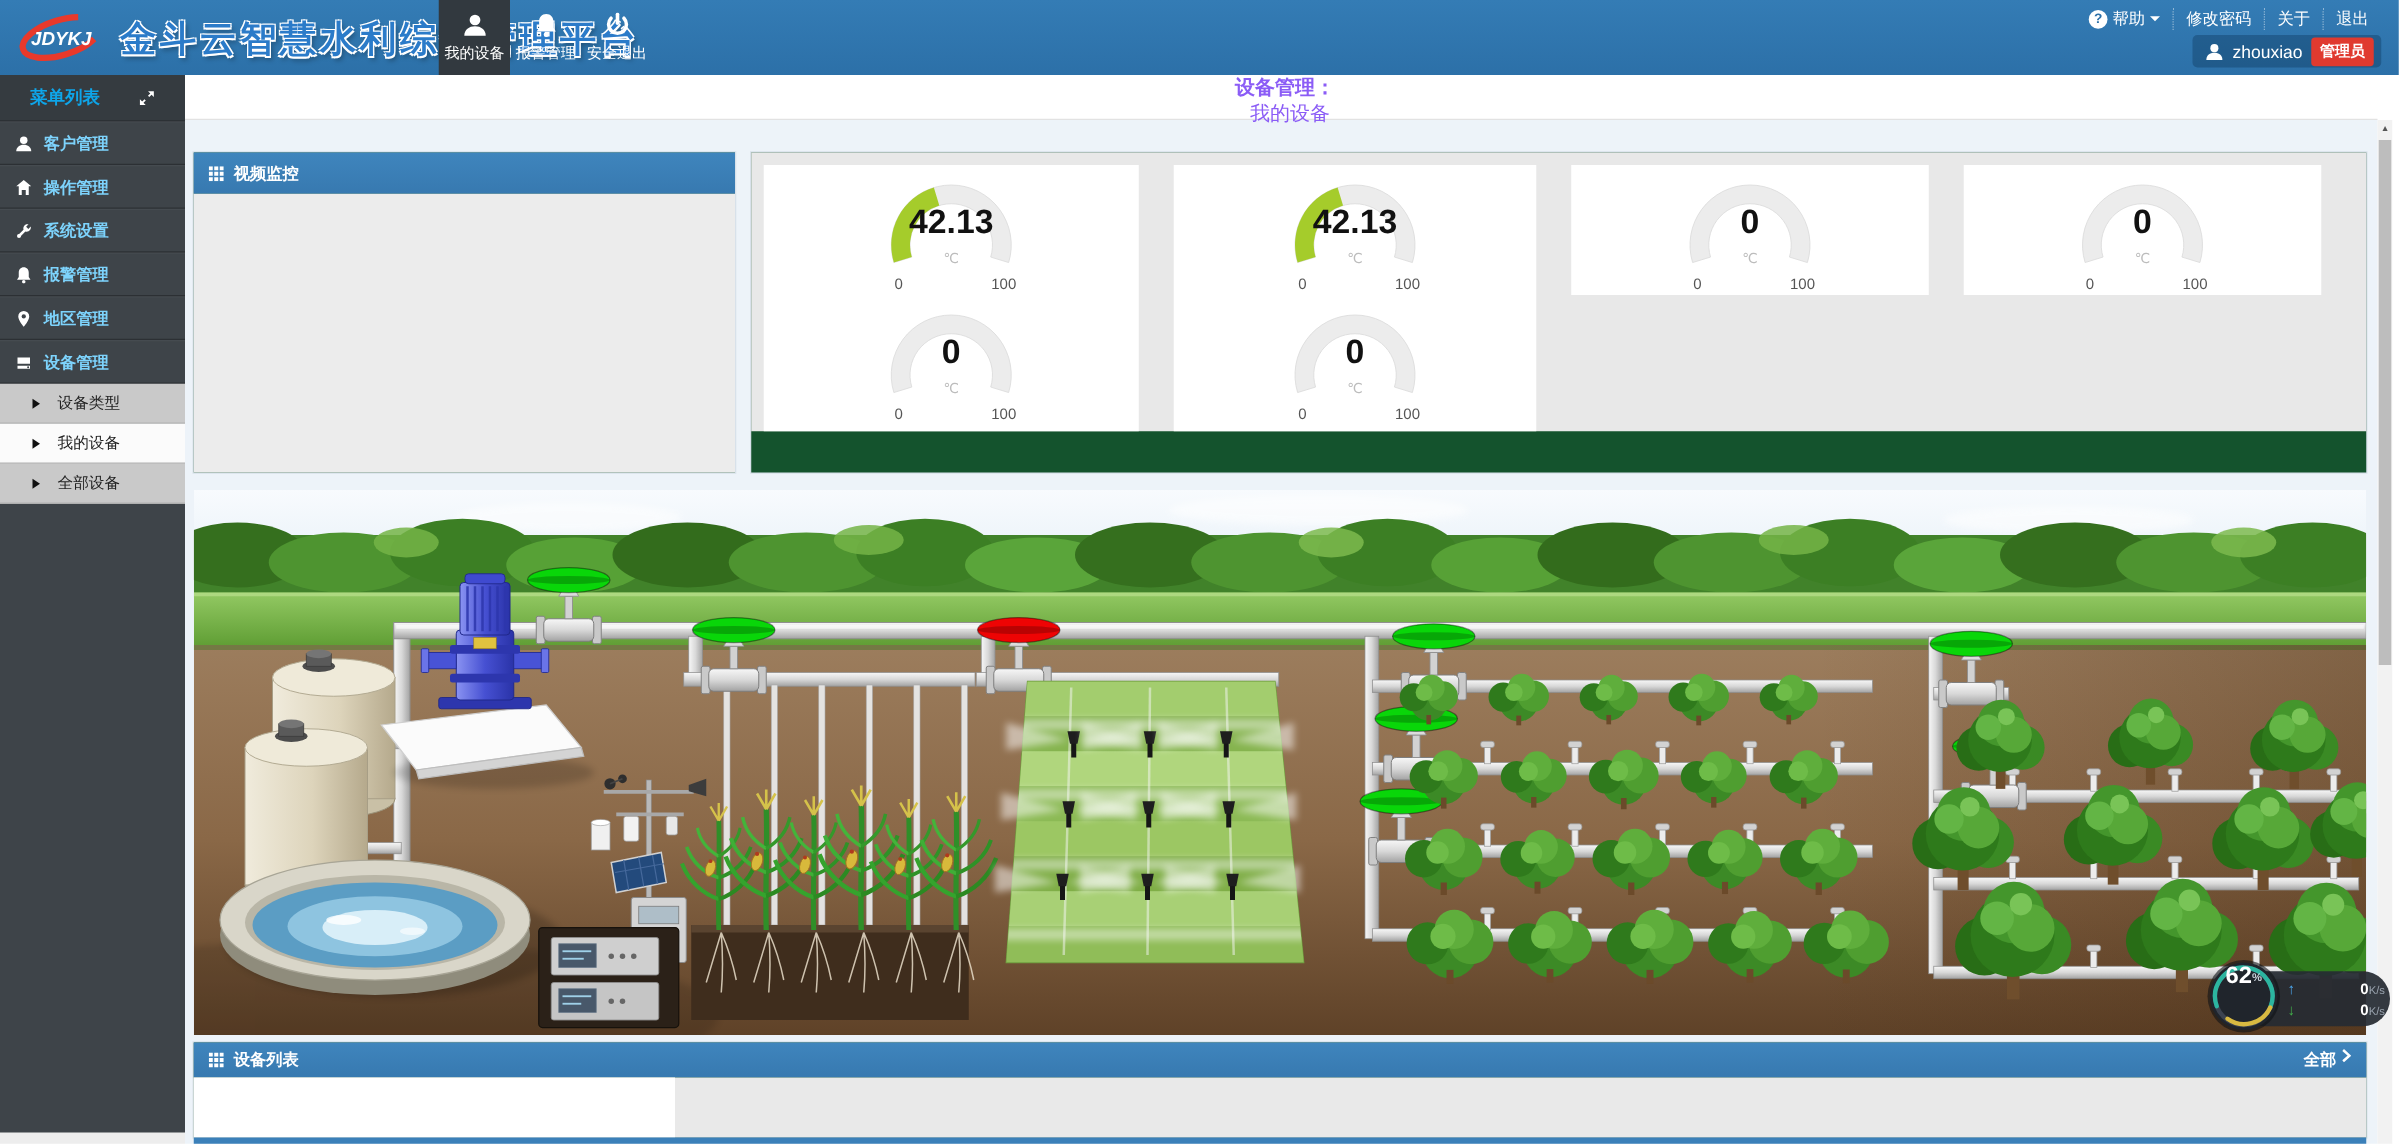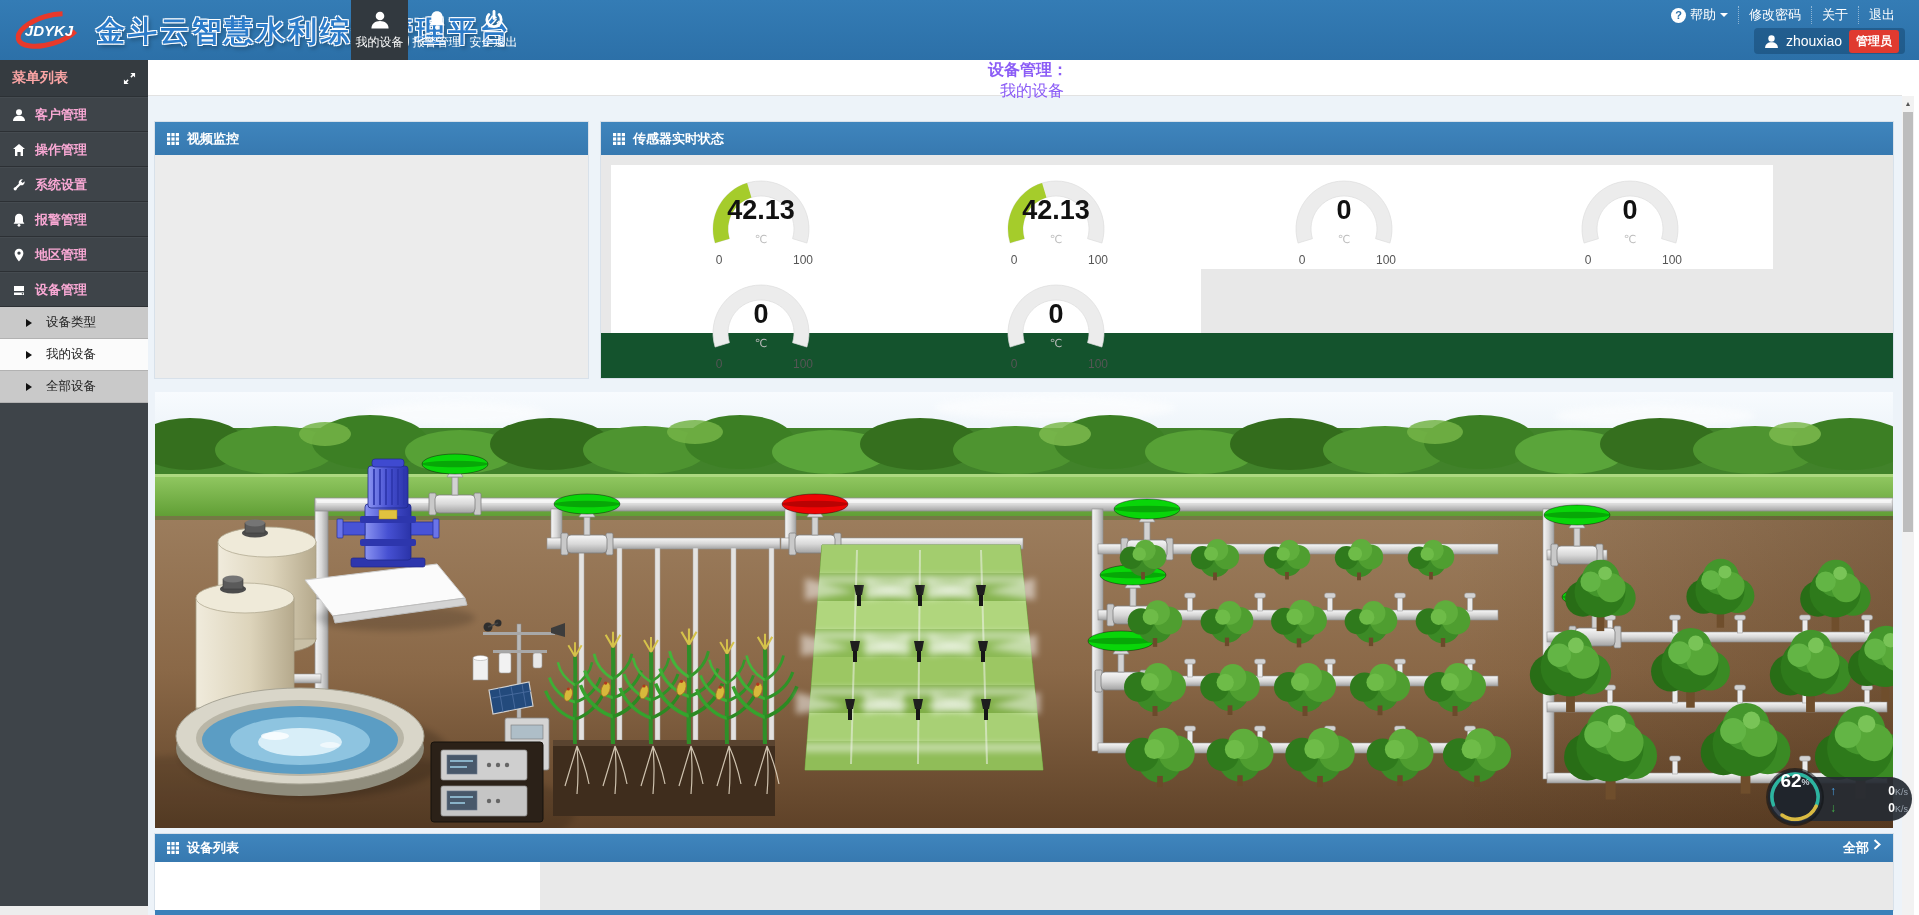--- a/index.html
+++ b/index.html
@@ -17,44 +17,44 @@
   .hlink + .hlink{border-left:1px dotted rgba(255,255,255,.45);}
   .qmark{display:inline-block;width:15px;height:15px;border-radius:50%;background:#fff;color:#2c70a8;
     font-size:11px;font-weight:bold;text-align:center;line-height:15px;}
   .caret{display:inline-block;width:0;height:0;border:4px solid transparent;border-top-color:#fff;margin-top:4px;}
   .userpill{position:absolute;right:14px;top:28px;height:26px;background:rgba(10,50,84,.35);border-radius:4px;
     display:flex;align-items:center;gap:7px;padding:0 6px 0 10px;color:#fff;font-size:14px;cursor:pointer;}
   .badge{background:#e03a2f;color:#fff;font-size:12px;font-weight:bold;padding:3px 7px;border-radius:3px;}
   
   .side{position:absolute;left:0;top:60px;width:148px;height:855px;background:#ededed;}
   .sidecol{position:absolute;left:0;top:0;width:148px;height:846px;background:#3e4449;}
-  .side-title{height:36px;background:#353b40;color:#fca5a5;font-size:14px;font-weight:bold;display:flex;align-items:center;
-    padding:0 12px;border-bottom:1px solid #2c3135;}
+  .side-title{height:36px;background:#353b40;color:#0ea5e9;font-size:14px;font-weight:bold;display:flex;align-items:center;
+    padding:0 24px;border-bottom:1px solid #2c3135;}
   .side-title .sp{flex:1;}
-  .sitem{height:33px;display:flex;align-items:center;gap:9px;padding:0 12px;color:#f9a8d4;font-size:13px;font-weight:bold;
+  .sitem{height:33px;display:flex;align-items:center;gap:9px;padding:0 12px;color:#7dd3fc;font-size:13px;font-weight:bold;
     border-bottom:1px solid rgba(0,0,0,.28);border-top:1px solid rgba(255,255,255,.04);cursor:pointer;}
   .subitem{height:31px;display:flex;align-items:center;gap:8px;padding:0 10px 0 26px;font-size:12.5px;color:#222;
     background:#c9c9c9;border-bottom:1px solid #b2b2b2;cursor:pointer;text-align:center;}
   .subitem.active{background:#fbfbfb;}
   .tri{width:0;height:0;border:4px solid transparent;border-left:6px solid #111;margin-right:2px;}
   
   .main{position:absolute;left:148px;top:60px;width:1771px;height:855px;background:#fff;}
   .crumb{position:absolute;left:0;top:0;width:1754px;height:36px;background:#fff;border-bottom:1px solid #e2e2e2;
     display:flex;align-items:center;padding-left:14px;font-size:16px;color:#8b5cf6;box-sizing:border-box;flex-direction:column;}
   .crumb b{margin-right:8px;}
   .contentbg{position:absolute;left:0;top:36px;width:1754px;height:819px;background:#edf3f9;}
   .panel{position:absolute;background:#14532d;box-shadow:0 0 0 1px rgba(190,205,216,.45);}
   .phead{height:33px;background:linear-gradient(#3f85bd,#3779b0);display:flex;align-items:center;gap:8px;
     padding:0 12px;color:#fff;font-size:13px;font-weight:bold;}
   .phead .sp{flex:1;}
   .alllink{font-weight:bold;font-size:13px;color:#fff;display:flex;align-items:flex-start;gap:4px;cursor:pointer;}
   .p-video{left:7px;top:62px;width:433px;height:256px;}
   .p-video .pbody{height:223px;background:#ececec;}
   .p-sens{left:453px;top:62px;width:1292px;height:256px;}
-  .sensbody{height:178px;background:#e8e8e8;display:flex;padding:10px 0 0 10px;box-sizing:border-box;}
+  .sensbody{height:223px;background:#e8e8e8;display:flex;gap:28px;padding:10px 0 0 10px;box-sizing:border-box;}
   .gauge-col{background:#fff;width:300px;}
   .gauge-col.c2{width:290px;}
   .gauge-col.c3,.gauge-col.c4{width:286px;height:104px;}
   .gauge{display:flex;justify-content:center;}
   .p-dev{left:7px;top:774px;width:1738px;height:76px;}
   .phead.small{height:28px;}
   .devbody{height:48px;background:#e9e9e9;position:relative;}
   .devcard{position:absolute;left:0;top:0;width:385px;height:48px;background:#fff;}
   .bluestrip{position:absolute;left:7px;top:850px;width:1738px;height:5px;background:#3b80b9;}
   .scene{position:absolute;left:7px;top:332px;width:1738px;height:436px;overflow:hidden;}
@@ -221,36 +221,20 @@
             <rect x="4.4" y="8.8" width="3.2" height="3.2"></rect>
             <rect x="8.8" y="8.8" width="3.2" height="3.2"></rect>
           </g>
       </svg>
       <span>视频监控</span>
     </div>
     <div class="pbody"></div>
   </div>
 
   <div class="panel p-sens">
-    <div class="phead">
-      <svg width="12" height="12" viewBox="0 0 12 12">
-        <g fill="#fff">
-            <rect x="0" y="0" width="3.2" height="3.2"></rect>
-            <rect x="4.4" y="0" width="3.2" height="3.2"></rect>
-            <rect x="8.8" y="0" width="3.2" height="3.2"></rect>
-        <rect x="0" y="4.4" width="3.2" height="3.2"></rect>
-            <rect x="4.4" y="4.4" width="3.2" height="3.2"></rect>
-            <rect x="8.8" y="4.4" width="3.2" height="3.2"></rect>
-        <rect x="0" y="8.8" width="3.2" height="3.2"></rect>
-            <rect x="4.4" y="8.8" width="3.2" height="3.2"></rect>
-            <rect x="8.8" y="8.8" width="3.2" height="3.2"></rect>
-          </g>
-      </svg>
-      <span>传感器实时状态</span>
-    </div>
     <div class="sensbody">
       <div class="gauge-col c1">
           <div class="gauge">
             <svg width="160" height="104" viewBox="0 0 160 104">
               <path d="M34.097371713774294 78.03384182669134 A48 48 0 1 1 125.9026282862257 78.03384182669137 L111.55805694678017 73.64826625585032 A33 33 0 1 0 48.44194305321983 73.6482662558503 Z" fill="#ececec" stroke="#dcdcdc" stroke-width=".7"></path>
               <path d="M34.097371713774294 78.03384182669134 A48 48 0 0 1 66.09295375359478 18.058797744286807 L70.43890570559641 32.41542344919718 A33 33 0 0 0 48.44194305321983 73.6482662558503 Z" fill="#a5cc2b"></path>
               <text x="80" y="54" text-anchor="middle" font-size="27" fill="#111" font-weight="bold">42.13</text>
               <text x="80" y="78" text-anchor="middle" font-size="11" fill="#bcbcbc">℃</text>
               <text x="38" y="99" text-anchor="middle" font-size="12" fill="#555">0</text>
               <text x="122" y="99" text-anchor="middle" font-size="12" fill="#555">100</text>

